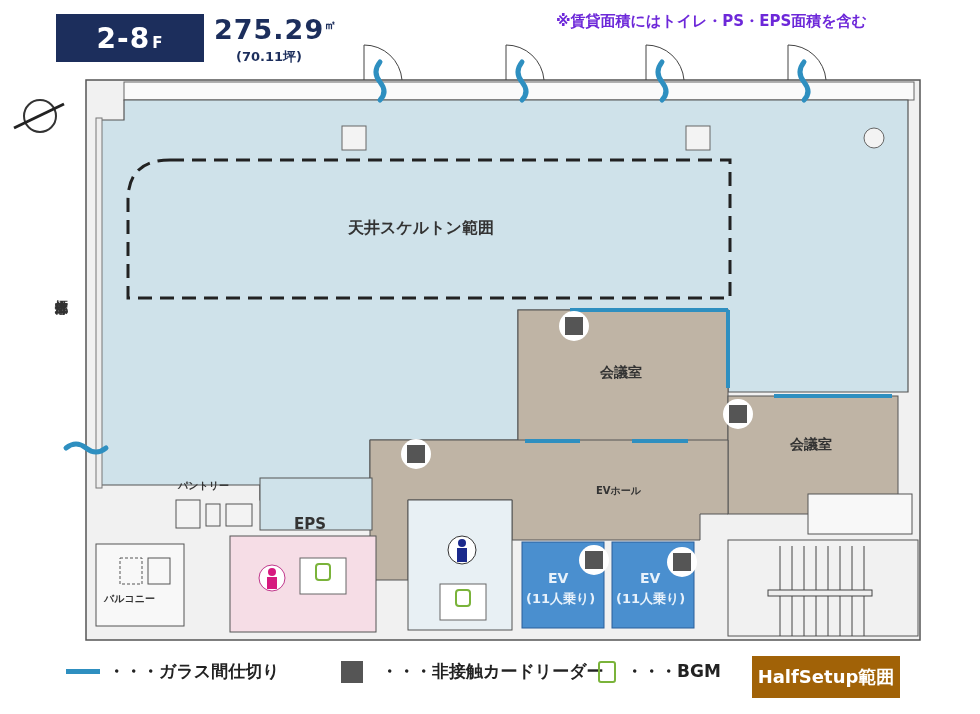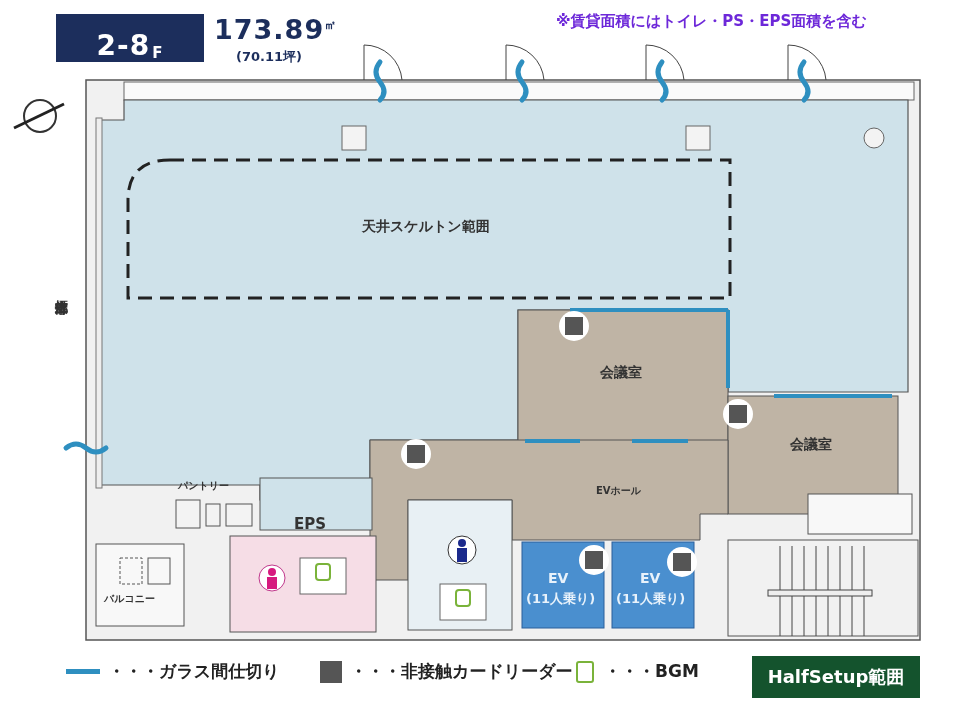--- a/index.html
+++ b/index.html
@@ -1,39 +1,39 @@
 <!DOCTYPE html>
 <html><head>
 <meta charset="utf-8">
 <style>
   html,body{margin:0;padding:0;background:#fff;}
   body{width:980px;height:714px;position:relative;overflow:hidden;font-family:"DejaVu Sans","Liberation Sans",sans-serif;color:#333;}
   .abs{position:absolute;}
-  .floor-badge{left:56px;top:14px;width:148px;height:48px;background:#1c2e5c;color:#fff;font-weight:bold;font-size:28px;display:flex;align-items:flex-end;justify-content:center;letter-spacing:1px;}
+  .floor-badge{left:56px;top:14px;width:148px;height:48px;background:#1c2e5c;color:#fff;font-weight:bold;font-size:28px;display:flex;align-items:center;justify-content:center;letter-spacing:1px;}
   .floor-badge small{font-size:15px;margin-top:10px;margin-left:2px;}
   .area-main{left:214px;top:14px;font-size:27px;font-weight:bold;color:#1c2e5c;letter-spacing:1px;}
   .area-main sup{font-size:12px;}
   .area-tsubo{left:216px;top:48px;font-size:13px;font-weight:bold;color:#1c2e5c;margin-left:20px;}
   .note{left:556px;top:12px;font-size:15px;font-weight:bold;color:#6d28d9;}
   svg.plan{position:absolute;left:0;top:0;}
   .lbl{position:absolute;font-weight:bold;color:#333;font-size:15px;white-space:nowrap;}
   .legend{position:absolute;top:660px;font-size:17px;font-weight:bold;color:#222;white-space:nowrap;display:flex;align-items:center;}
   .glass-swatch{display:inline-block;width:34px;height:5px;background:#2e8fc0;margin-right:8px;}
-  .halfsetup{left:752px;top:656px;width:168px;height:42px;background:#14532d;color:#fff;font-size:18px;font-weight:bold;display:flex;align-items:center;justify-content:center;}
+  .halfsetup{left:752px;top:656px;width:148px;height:42px;background:#a16207;color:#fff;font-size:18px;font-weight:bold;display:flex;align-items:center;justify-content:center;}
   .vlabel{position:absolute;left:52px;top:290px;width:16px;font-size:13px;font-weight:bold;line-height:14px;color:#333;writing-mode:vertical-rl;}
 </style>
 </head>
 <body>
 
 <div class="abs floor-badge">
   <span>2-8</span>
     <small>F</small>
 </div>
 <div class="abs area-main">
-  <span>173.89</span><sup>㎡</sup>
+  <span>275.29</span><sup>㎡</sup>
 </div>
 <div class="abs area-tsubo">(70.11坪)</div>
 <div class="abs note">※賃貸面積にはトイレ・PS・EPS面積を含む</div>
 
 <svg class="plan" width="980" height="714">
 
   <rect x="86" y="80" width="834" height="560" fill="#f1f1f1" stroke="#555" stroke-width="1.5"></rect>
 
   <rect x="124" y="82" width="790" height="18" fill="#fafafa" stroke="#666"></rect>
 
@@ -127,37 +127,37 @@
       <rect x="585" y="551" width="18" height="18"></rect>
     <rect x="673" y="553" width="18" height="18"></rect>
   </g>
 
   <circle cx="40" cy="116" r="16" fill="none" stroke="#333" stroke-width="2"></circle>
   <line x1="14" y1="128" x2="64" y2="104" stroke="#222" stroke-width="3"></line>
 </svg>
 
 <div class="vlabel">上部排煙窓</div>
 
-<div class="lbl" style="left:362px;top:218px;font-size:14px;">天井スケルトン範囲</div>
+<div class="lbl" style="left:348px;top:218px;font-size:16px;">天井スケルトン範囲</div>
 <div class="lbl" style="left:600px;top:364px;font-size:14px;">会議室</div>
 <div class="lbl" style="left:790px;top:436px;font-size:14px;">会議室</div>
 <div class="lbl" style="left:596px;top:484px;font-size:10px;">EVホール</div>
 <div class="lbl" style="left:294px;top:515px;font-size:15px;">EPS</div>
 <div class="lbl" style="left:178px;top:479px;font-size:10px;">パントリー</div>
 <div class="lbl" style="left:104px;top:592px;font-size:10px;">バルコニー</div>
 <div class="lbl" style="left:548px;top:570px;color:#e8f2fb;font-size:14px;">EV</div>
 <div class="lbl" style="left:526px;top:590px;color:#e8f2fb;font-size:13px;">(11人乗り)</div>
 <div class="lbl" style="left:640px;top:570px;color:#e8f2fb;font-size:14px;">EV</div>
 <div class="lbl" style="left:616px;top:590px;color:#e8f2fb;font-size:13px;">(11人乗り)</div>
 
 <div class="legend" style="left:66px;">
   <span class="glass-swatch"></span>
   <span>・・・ガラス間仕切り</span>
 </div>
-<div class="legend" style="left:320px;">
+<div class="legend" style="left:341px;gap:10px;">
   <span style="display:inline-block;width:22px;height:22px;background:#555;margin-right:8px;"></span>
   <span>・・・非接触カードリーダー</span>
 </div>
-<div class="legend" style="left:576px;">
+<div class="legend" style="left:576px;padding-left:22px;">
   <span style="display:inline-block;width:14px;height:18px;border:2px solid #7ab33a;border-radius:3px;margin-right:10px;"></span>
   <span>・・・BGM</span>
 </div>
 <div class="abs halfsetup">HalfSetup範囲</div>
 
 </body></html>

